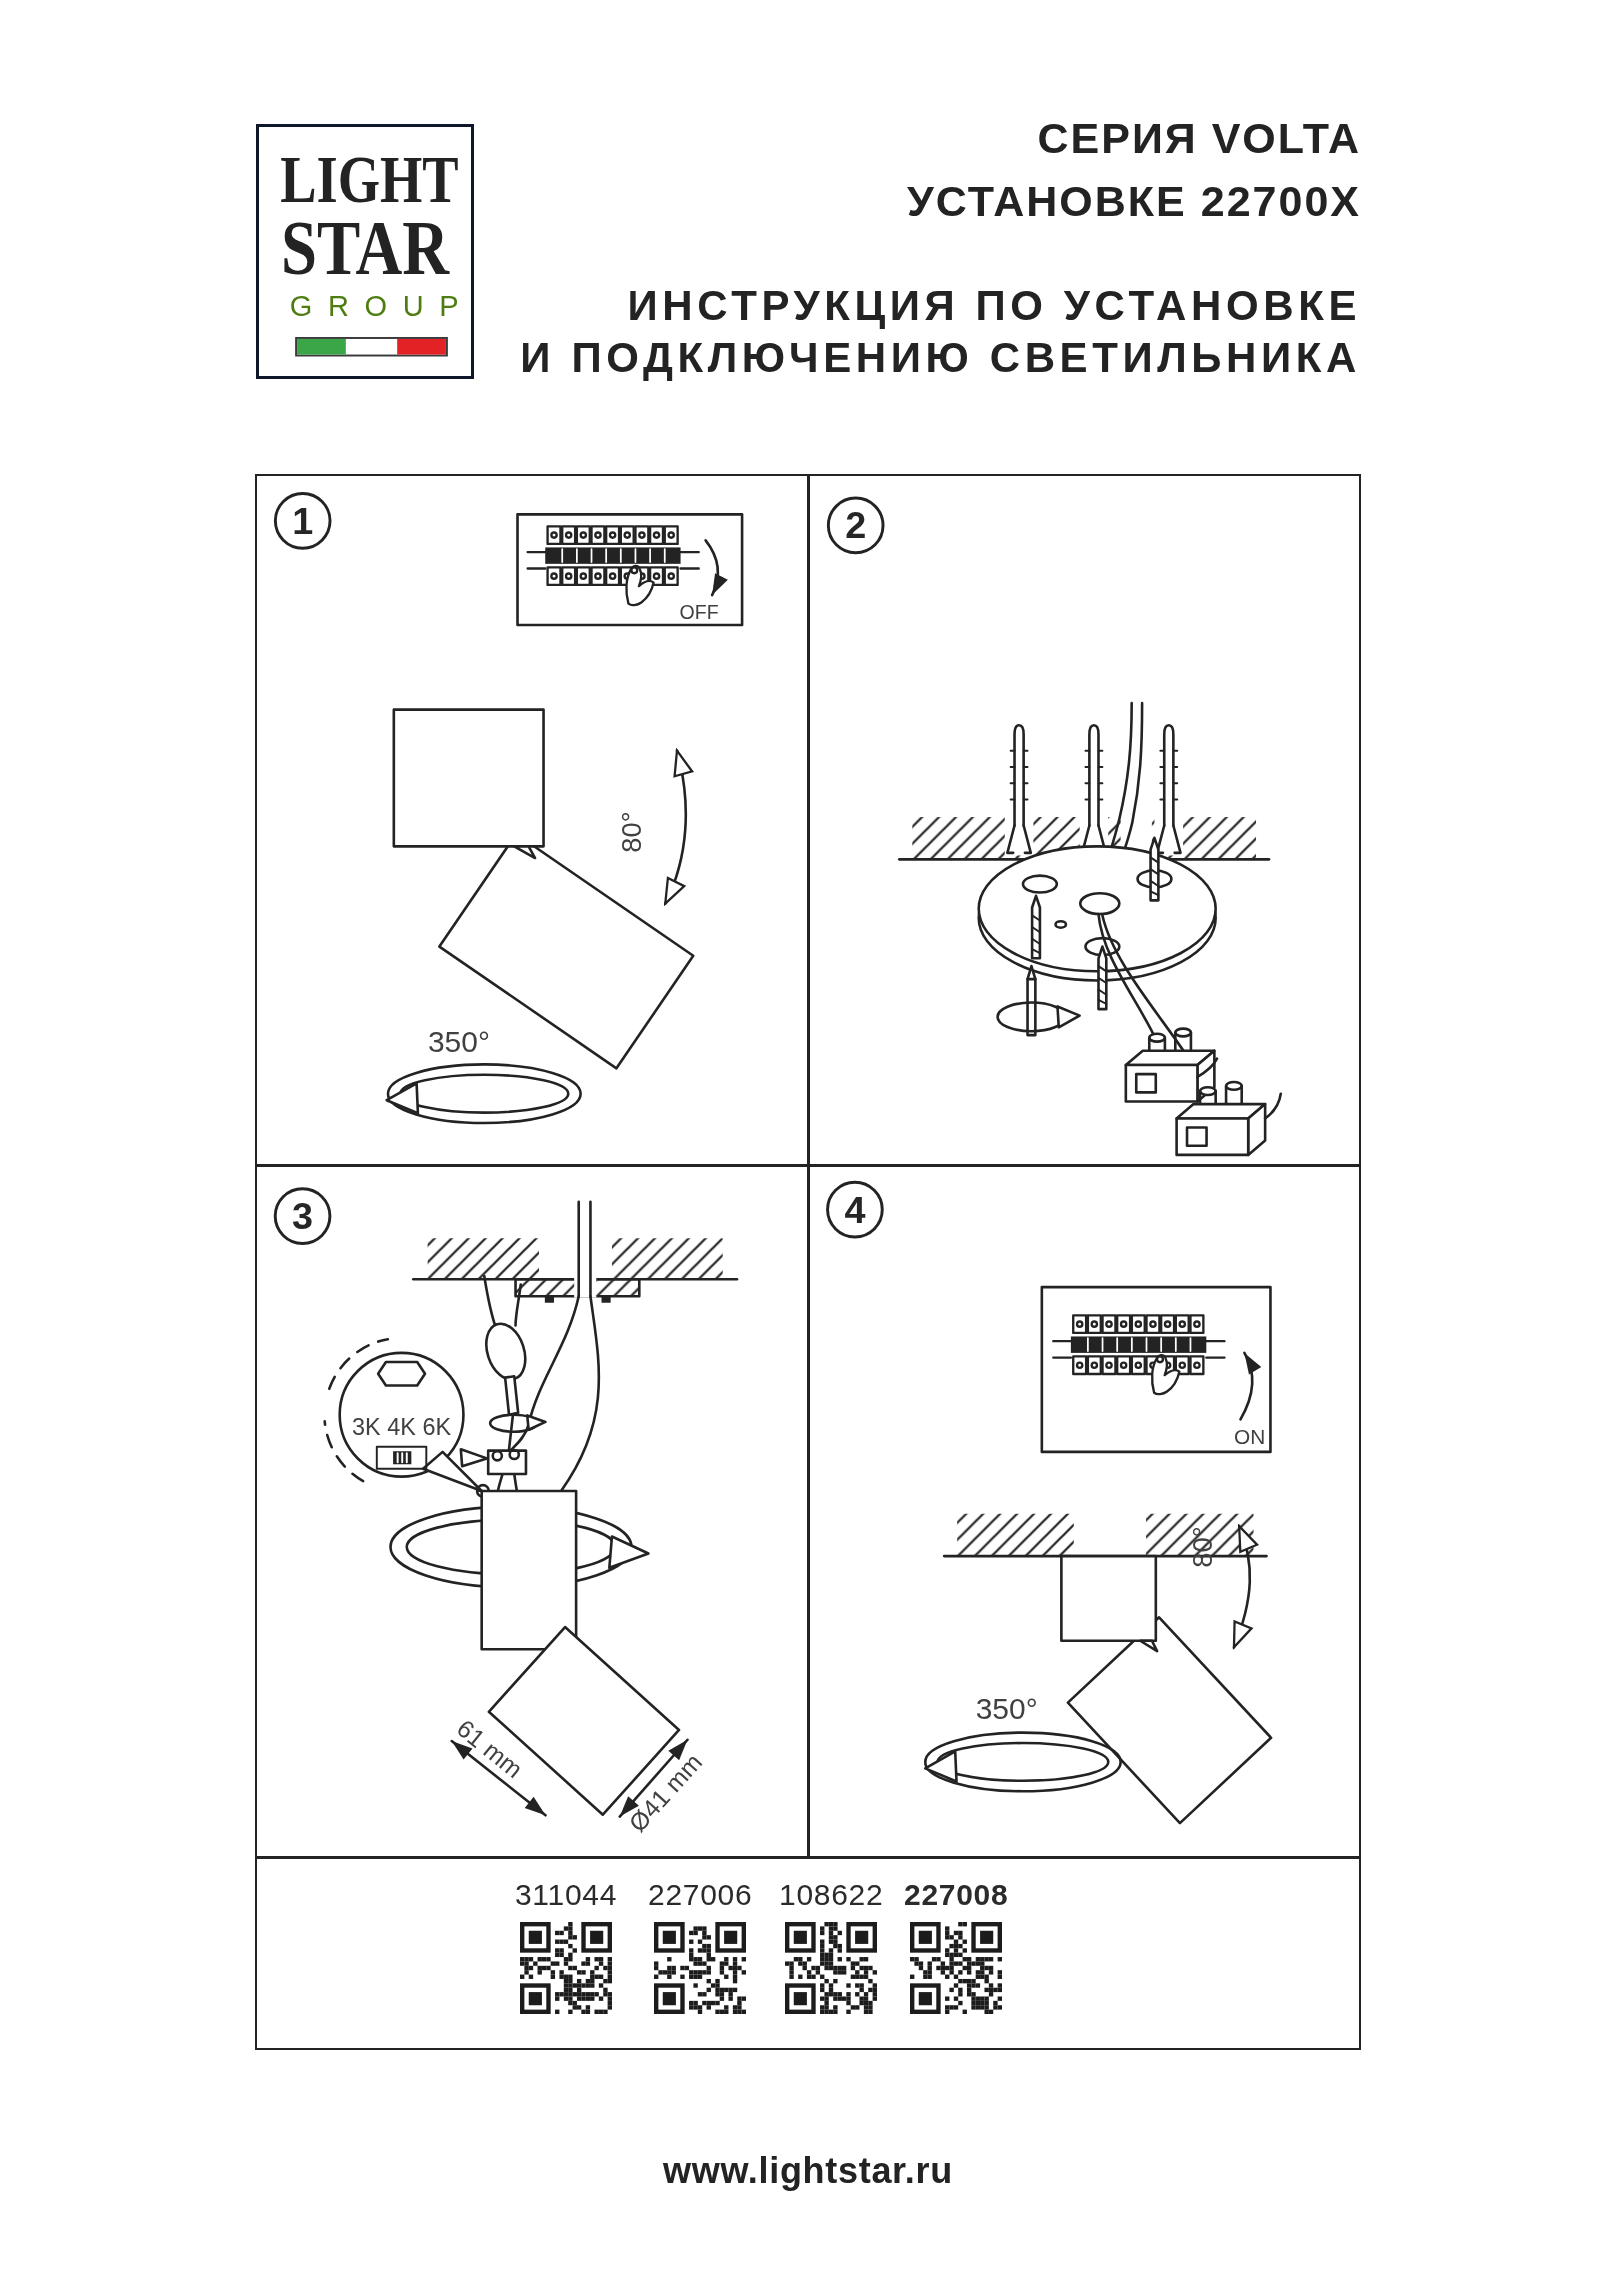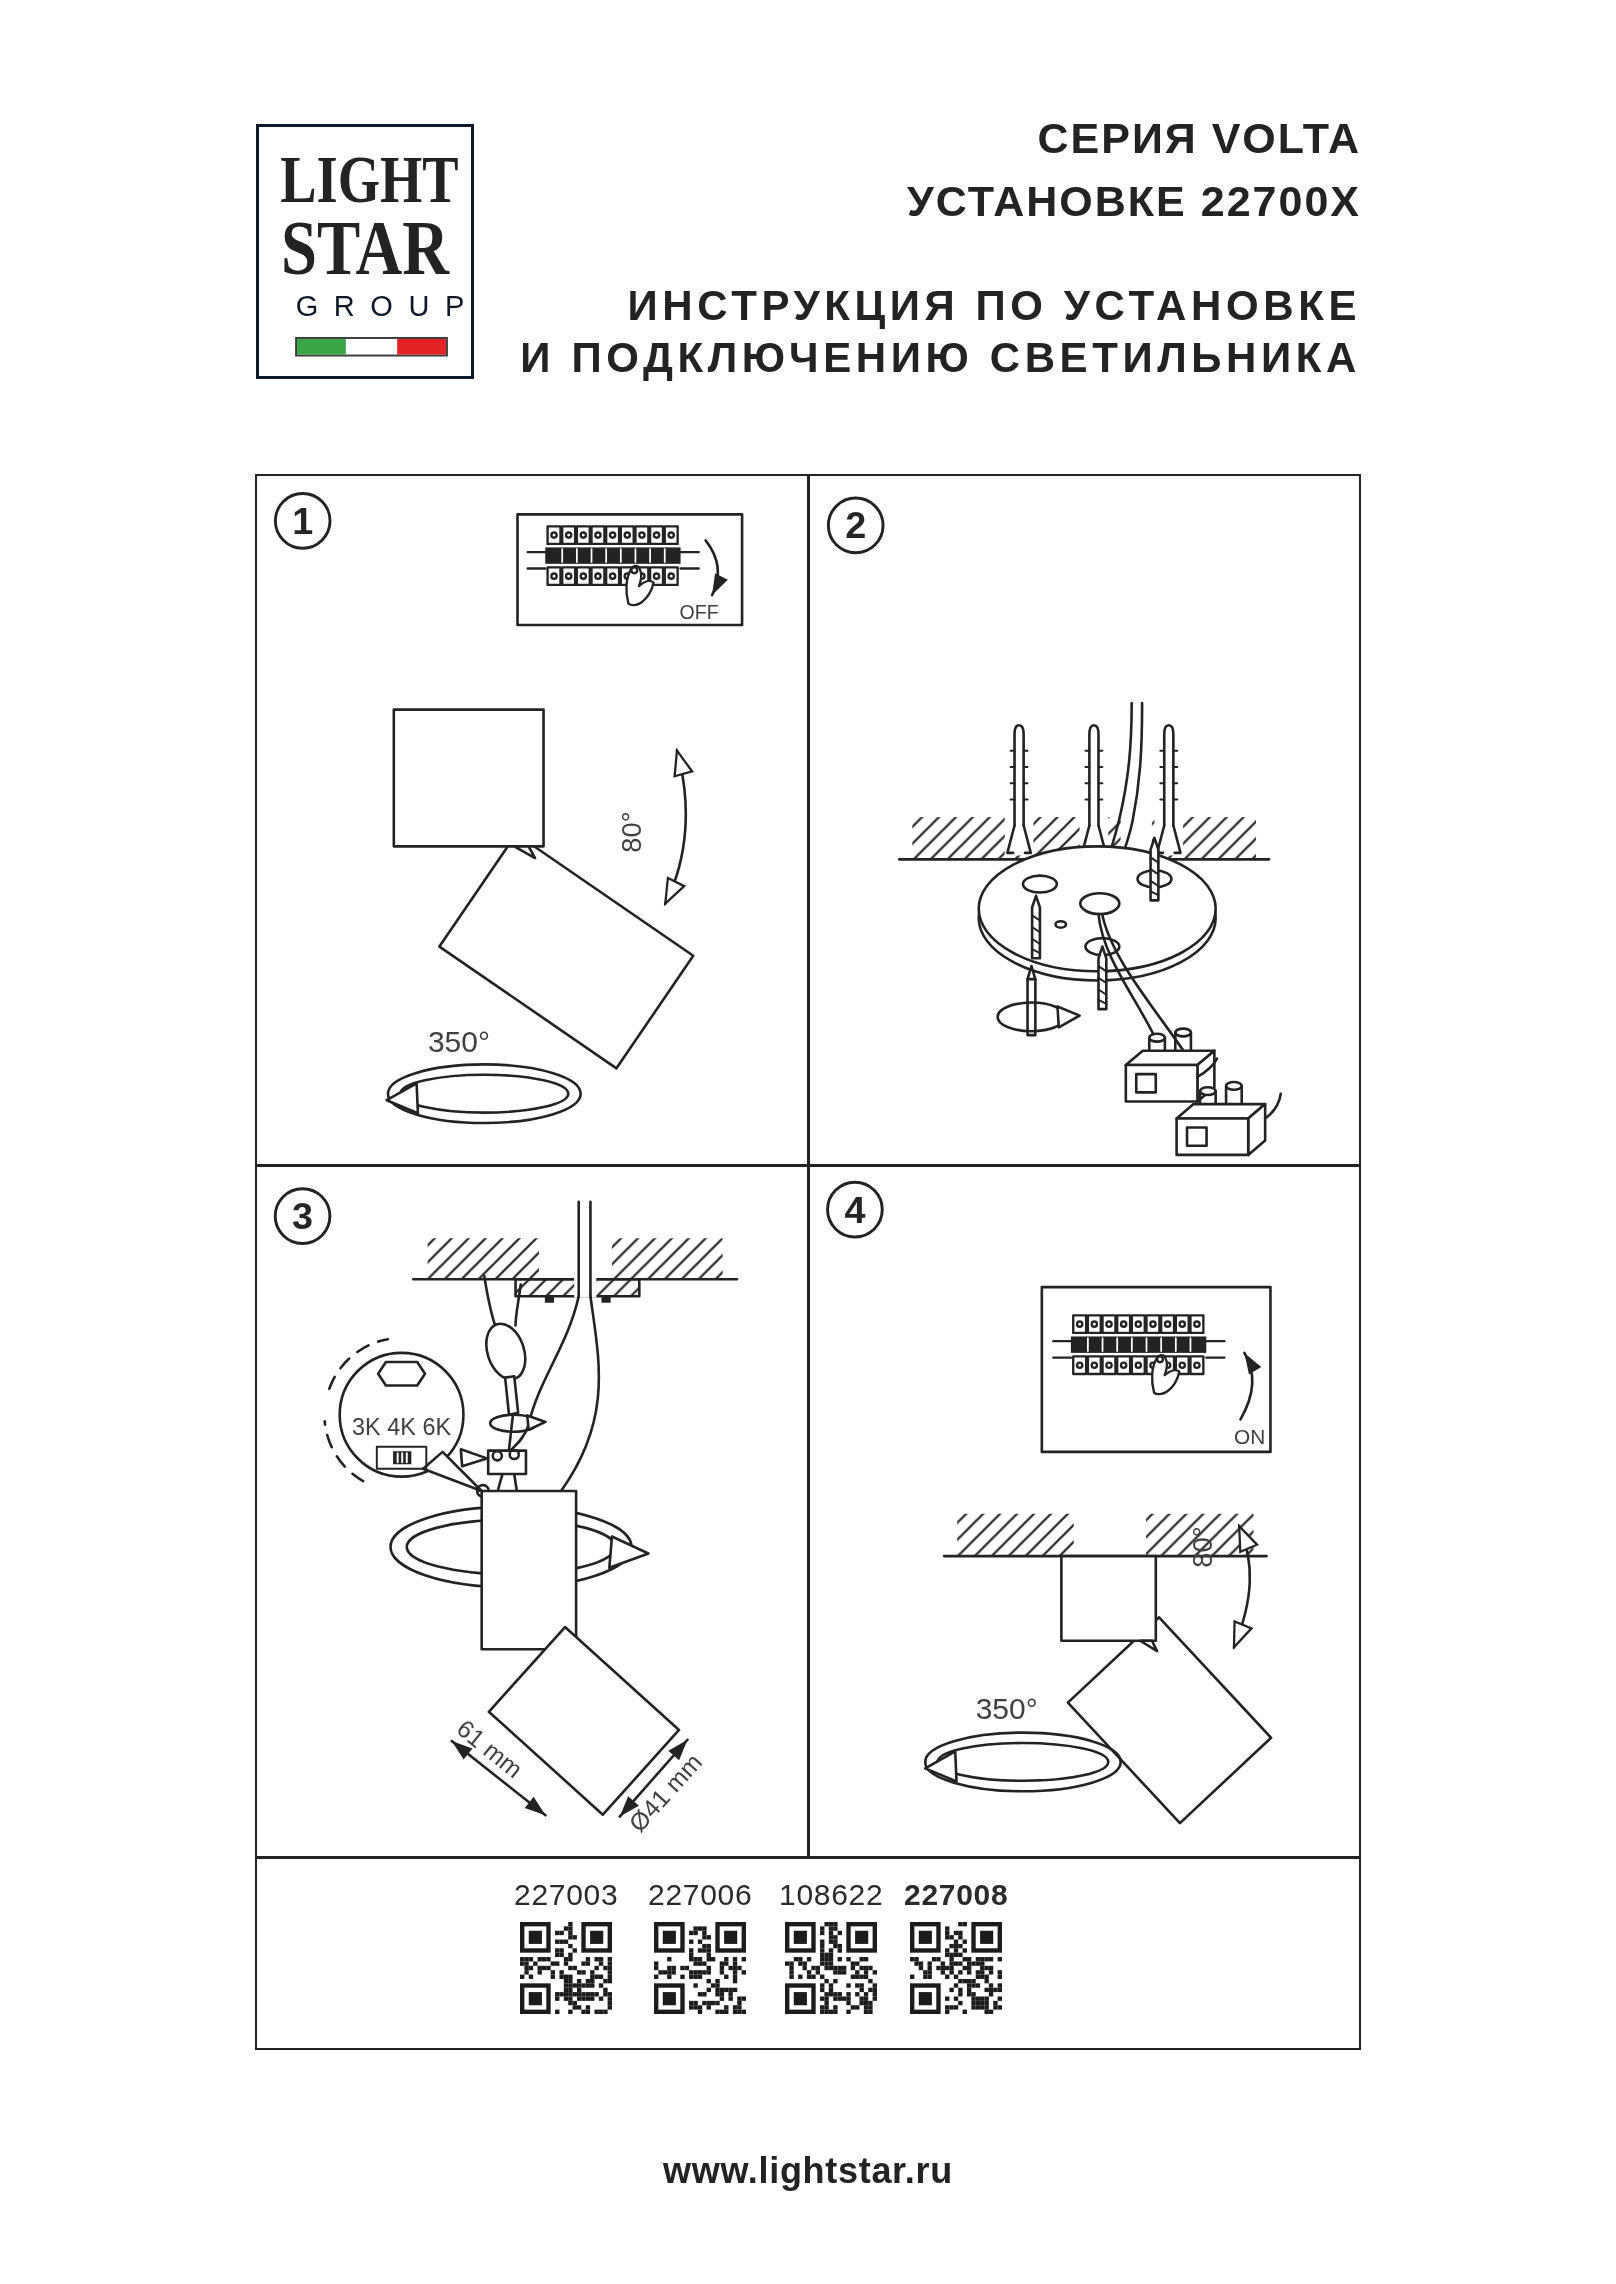--- a/index.html
+++ b/index.html
@@ -6,22 +6,22 @@
   .page { position:relative; width:1616px; height:2284px; background:#ffffff; overflow:hidden;
           font-family:"Liberation Sans","DejaVu Sans",sans-serif; color:#1f1f1f; }
 
   
   .logo-box { position:absolute; left:256px; top:124px; width:218px; height:255px;
               border:3px solid #0f172a; text-align:center; box-sizing:border-box; }
   .logo-light { position:absolute; left:0; width:100%; top:18px; font-family:"Liberation Serif","DejaVu Serif",serif;
                 font-weight:bold; font-size:68px; line-height:1; color:#232323; transform:scaleX(0.80); }
   .logo-star  { position:absolute; left:0; width:100%; top:81px; font-family:"Liberation Serif","DejaVu Serif",serif;
                 font-weight:bold; font-size:79px; line-height:1; color:#232323; transform:scaleX(0.82); }
-  .logo-group { position:absolute; left:9px; width:100%; top:165px; font-size:29px; letter-spacing:15.6px;
-                color:#0f172a; line-height:1;text-align:right; }
+  .logo-group { position:absolute; left:17px; width:100%; top:165px; font-size:29px; letter-spacing:15.6px;
+                color:#4d7c0f; line-height:1; }
   .logo-flag  { position:absolute; left:36px; top:210px; }
 
   
   .hdr { position:absolute; right:255px; text-align:left; font-weight:bold; color:#232323;
          line-height:1; white-space:nowrap; }
   .hdr-series   { top:117px; font-size:43px; letter-spacing:2px; }
   .hdr-articles { top:180px; font-size:43px; letter-spacing:2px; }
   .hdr-t1 { top:285px; font-size:42px; letter-spacing:4.6px; }
   .hdr-t2 { top:337px; font-size:42px; letter-spacing:4.6px; }
 
@@ -325,21 +325,21 @@
 
     <text x="305" y="852" text-anchor="middle" font-size="46" fill="#414141">350°</text>
     <g>
       <ellipse cx="330" cy="918" rx="150" ry="45"></ellipse>
       <ellipse cx="330" cy="918" rx="131" ry="29"></ellipse>
       <polygon points="226,902 180,928 228,948" fill="#fff"></polygon>
     </g>
   </svg>
 
   <div class="article" style="left:514px; top:1878px;">
-    <div class="code">227003</div>
+    <div class="code">311044</div>
     <svg class="qr-svg" width="92" height="92" viewBox="0 0 126 126">
         <rect x="66" y="0" width="6" height="6" fill="#1c1c1c"></rect>
         <rect x="60" y="6" width="6" height="6" fill="#1c1c1c"></rect>
         <rect x="66" y="6" width="6" height="6" fill="#1c1c1c"></rect>
         <rect x="48" y="12" width="6" height="6" fill="#1c1c1c"></rect>
         <rect x="54" y="12" width="6" height="6" fill="#1c1c1c"></rect>
         <rect x="66" y="12" width="6" height="6" fill="#1c1c1c"></rect>
         <rect x="66" y="18" width="6" height="6" fill="#1c1c1c"></rect>
         <rect x="72" y="18" width="6" height="6" fill="#1c1c1c"></rect>
         <rect x="48" y="24" width="6" height="6" fill="#1c1c1c"></rect>

